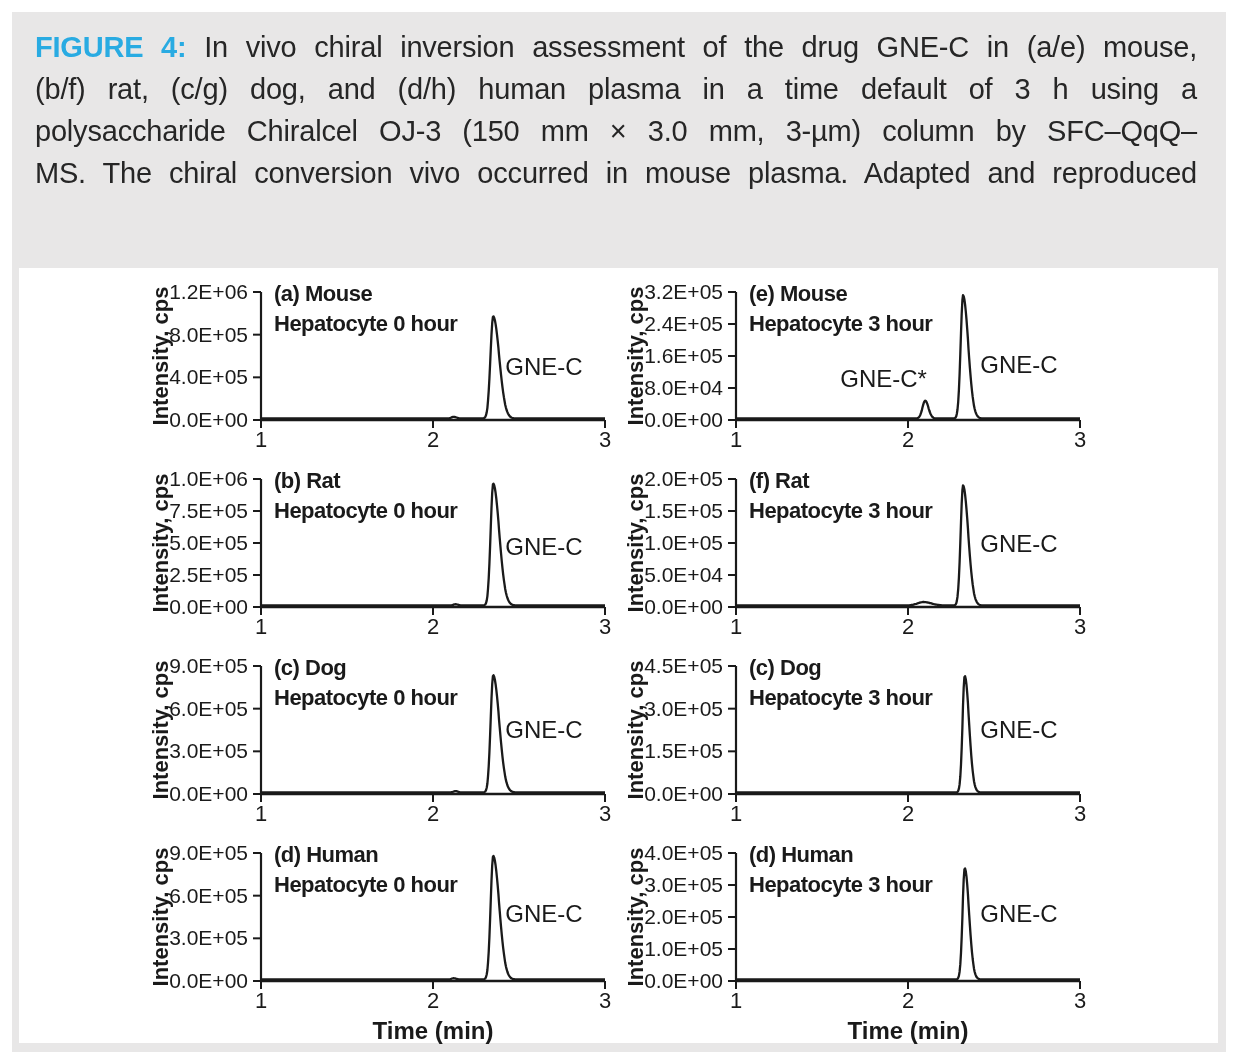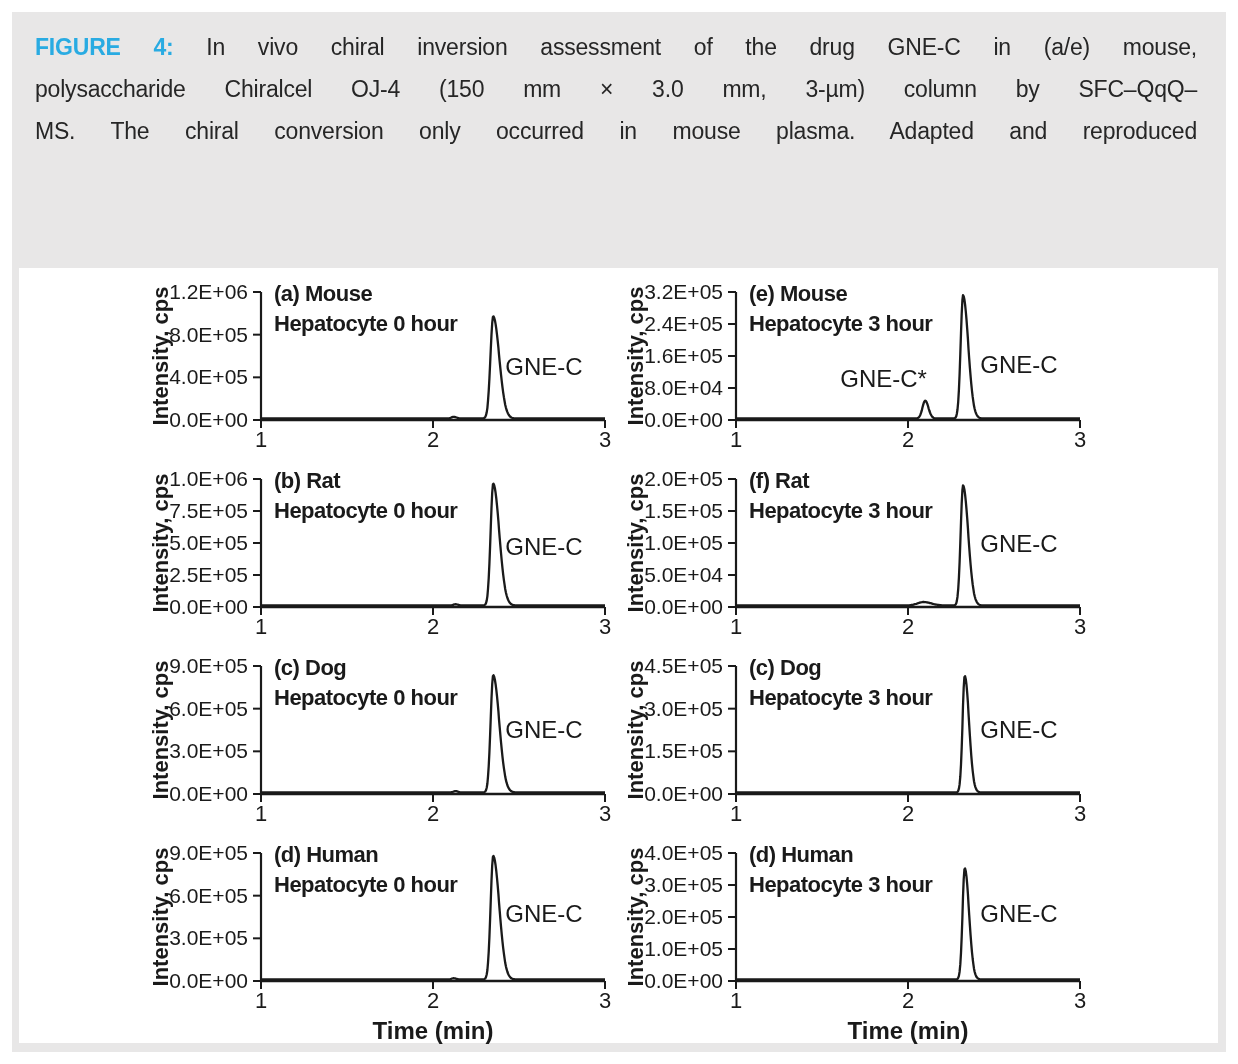--- a/index.html
+++ b/index.html
@@ -11,21 +11,21 @@
     overflow:hidden;
   }
   .bg{
     position:absolute;left:12px;top:12px;
     width:1214px;height:1040px;
     background:#e8e7e7;
   }
   .caption{
     position:absolute;left:35px;top:26px;width:1162px;
     color:#262626;
-    font-size:23px;line-height:42px;
+    font-size:29px;line-height:42px;
     letter-spacing:-0.2px;
   }
   .cap-line{text-align:justify;text-align-last:justify;}
   .cap-line.last{text-align-last:left;}
   .cap-accent{font-weight:bold;}
   .figure{
     position:absolute;left:19px;top:268px;
     width:1199px;height:775px;
     background:#ffffff;
     display:grid;
@@ -41,22 +41,23 @@
   svg .ylabel{font-size:22px;font-weight:bold;}
   svg .xlabel{font-size:24px;font-weight:bold;}
 </style>
 </head>
 <body>
 
 <div class="page">
   <div class="bg"></div>
   <div class="caption">
       <div class="cap-line"><span class="cap-accent" style="color: rgb(41, 171, 226);">FIGURE 4: </span>In vivo chiral inversion assessment of the drug GNE-C in (a/e) mouse,</div>
-      <div class="cap-line">polysaccharide Chiralcel OJ-4 (150 mm × 3.0 mm, 3-µm) column by SFC–QqQ–</div>
-      <div class="cap-line">MS. The chiral conversion only occurred in mouse plasma. Adapted and reproduced</div>
+      <div class="cap-line">(b/f) rat, (c/g) dog, and (d/h) human plasma in a time default of 3 h using a</div>
+      <div class="cap-line">polysaccharide Chiralcel OJ-3 (150 mm × 3.0 mm, 3-µm) column by SFC–QqQ–</div>
+      <div class="cap-line">MS. The chiral conversion vivo occurred in mouse plasma. Adapted and reproduced</div>
     </div>
   <div class="figure">
       <figure class="subplot"><svg width="599" height="183" viewBox="0 0 599 183">
           <line x1="242" y1="24" x2="242" y2="152" stroke="#1a1a1a" stroke-width="2.2"></line>
           <line x1="234" y1="152" x2="242" y2="152" stroke="#1a1a1a" stroke-width="2"></line>
           <text x="229" y="159" class="ytick" text-anchor="end">0.0E+00</text>
           <line x1="234" y1="109.33333333333334" x2="242" y2="109.33333333333334" stroke="#1a1a1a" stroke-width="2"></line>
           <text x="229" y="116.33333333333334" class="ytick" text-anchor="end">4.0E+05</text>
           <line x1="234" y1="66.66666666666667" x2="242" y2="66.66666666666667" stroke="#1a1a1a" stroke-width="2"></line>
           <text x="229" y="73.66666666666667" class="ytick" text-anchor="end">8.0E+05</text>

